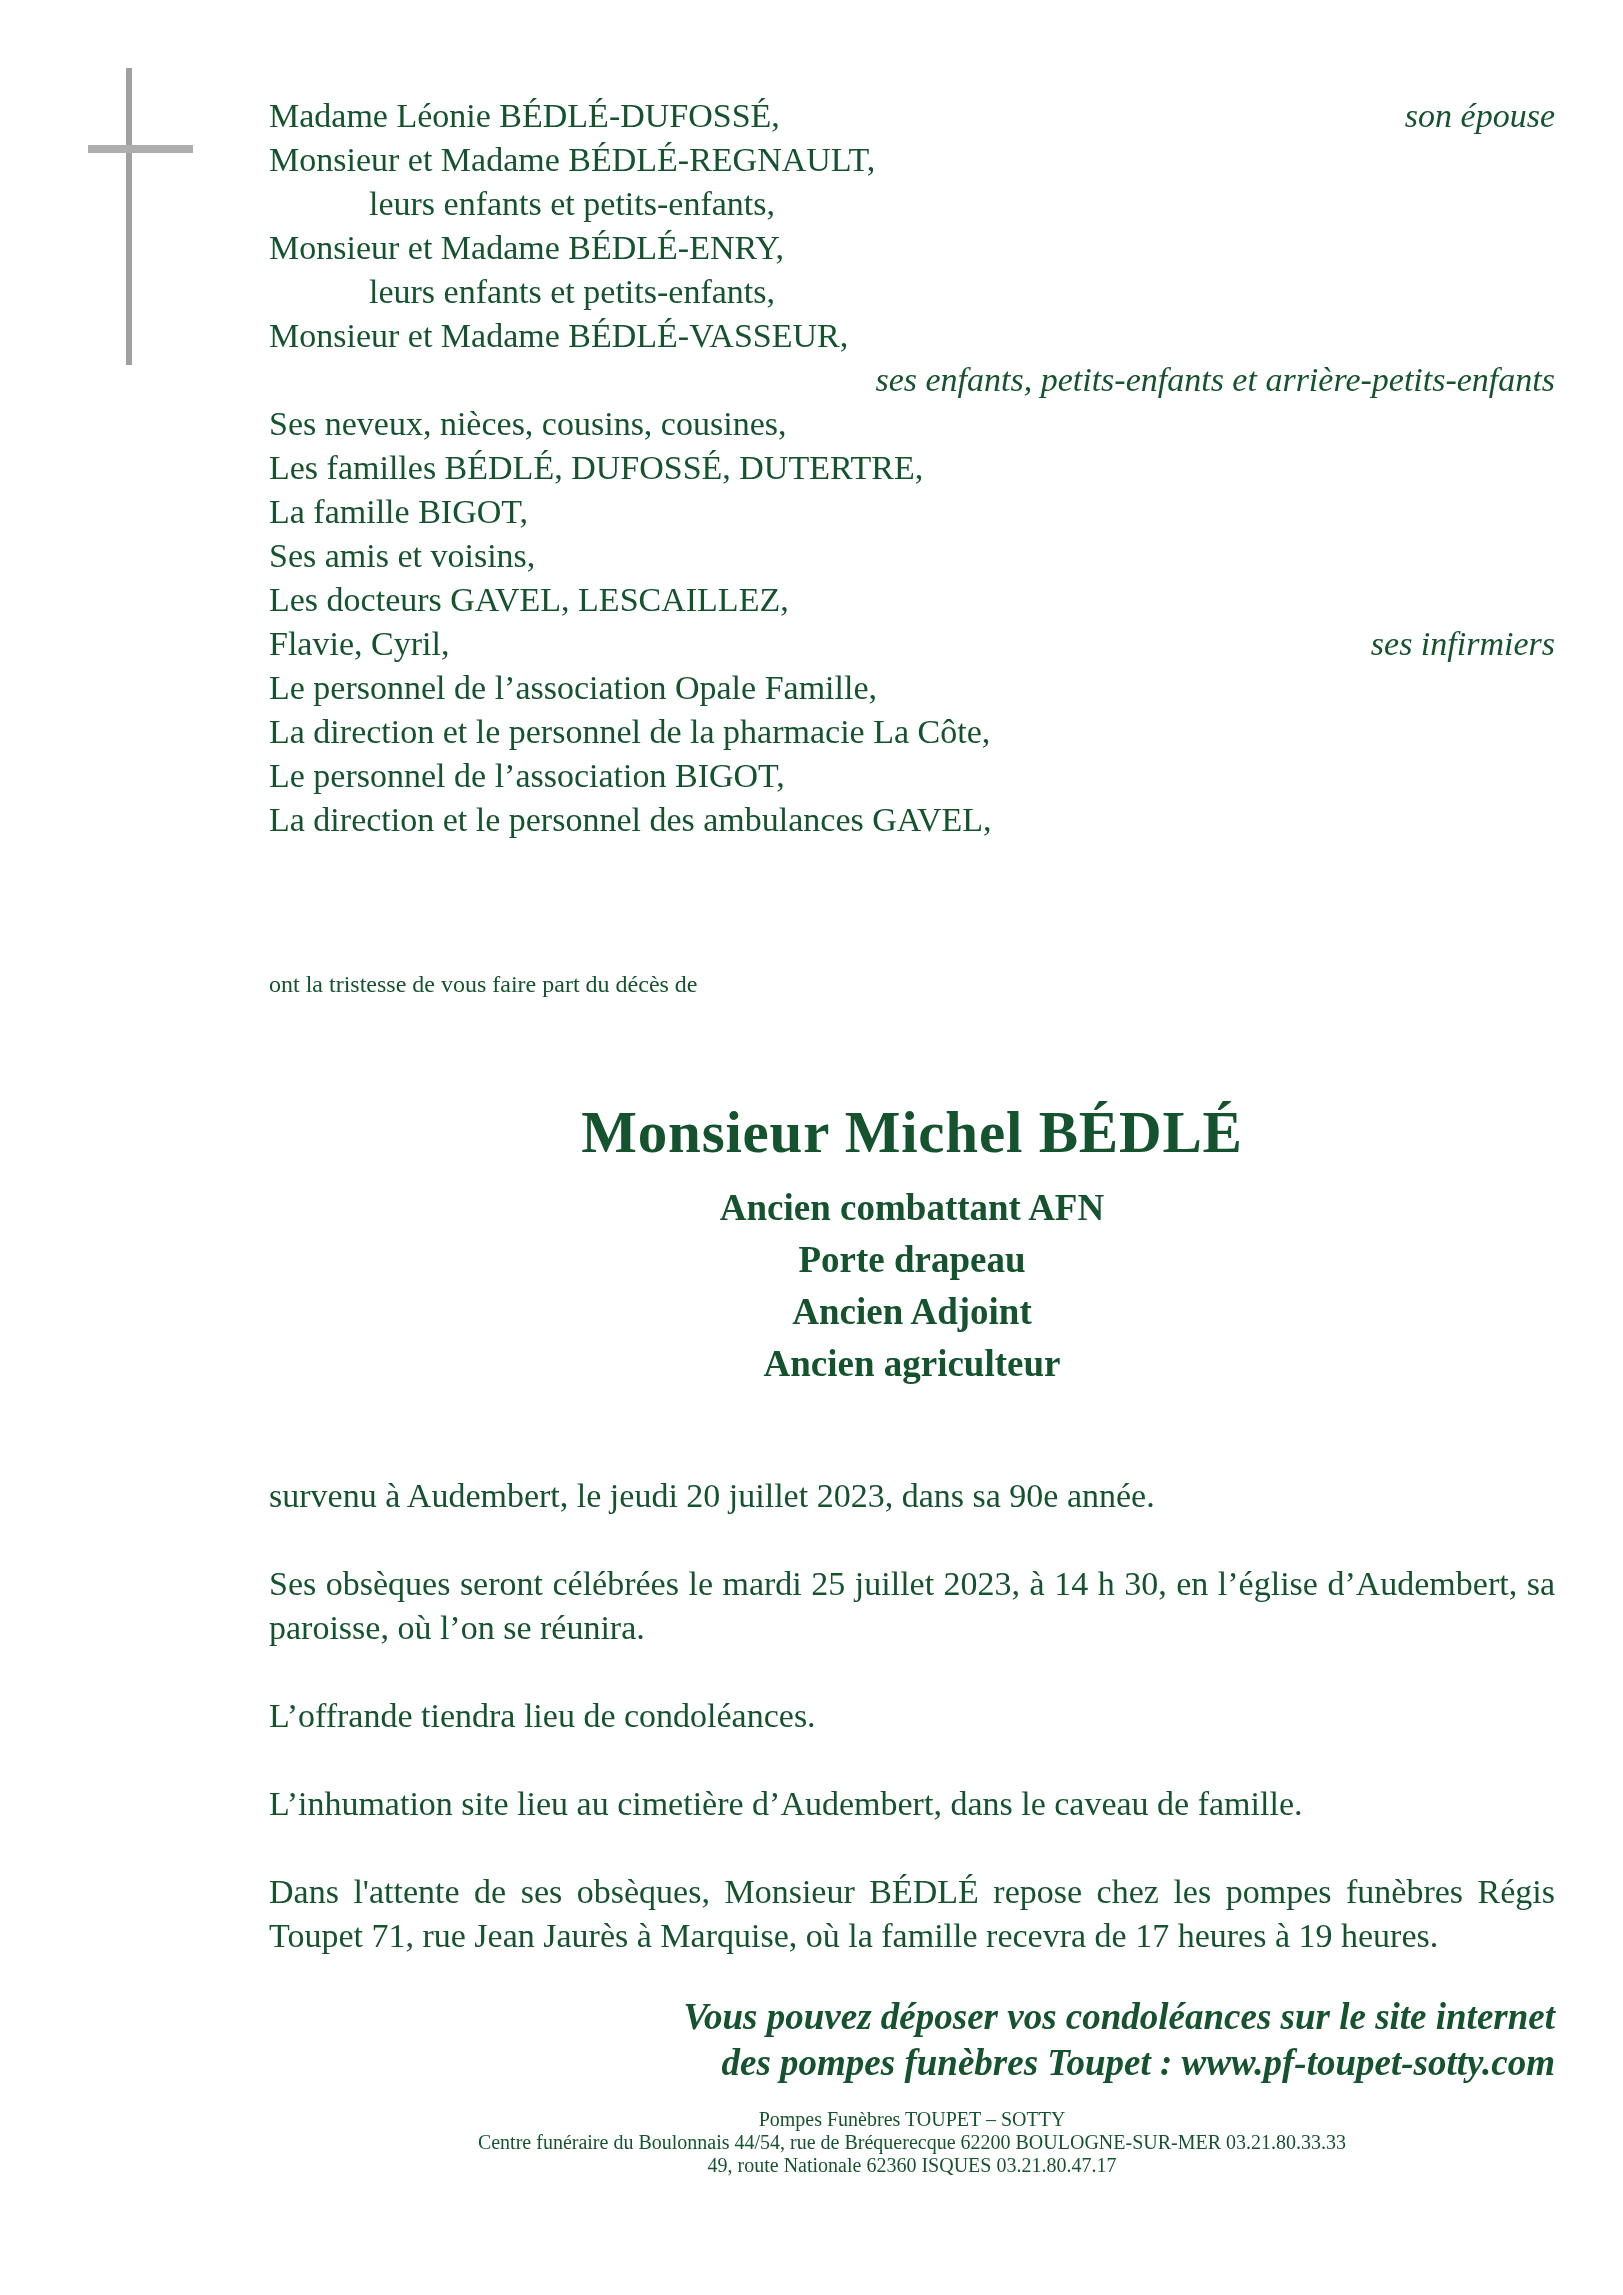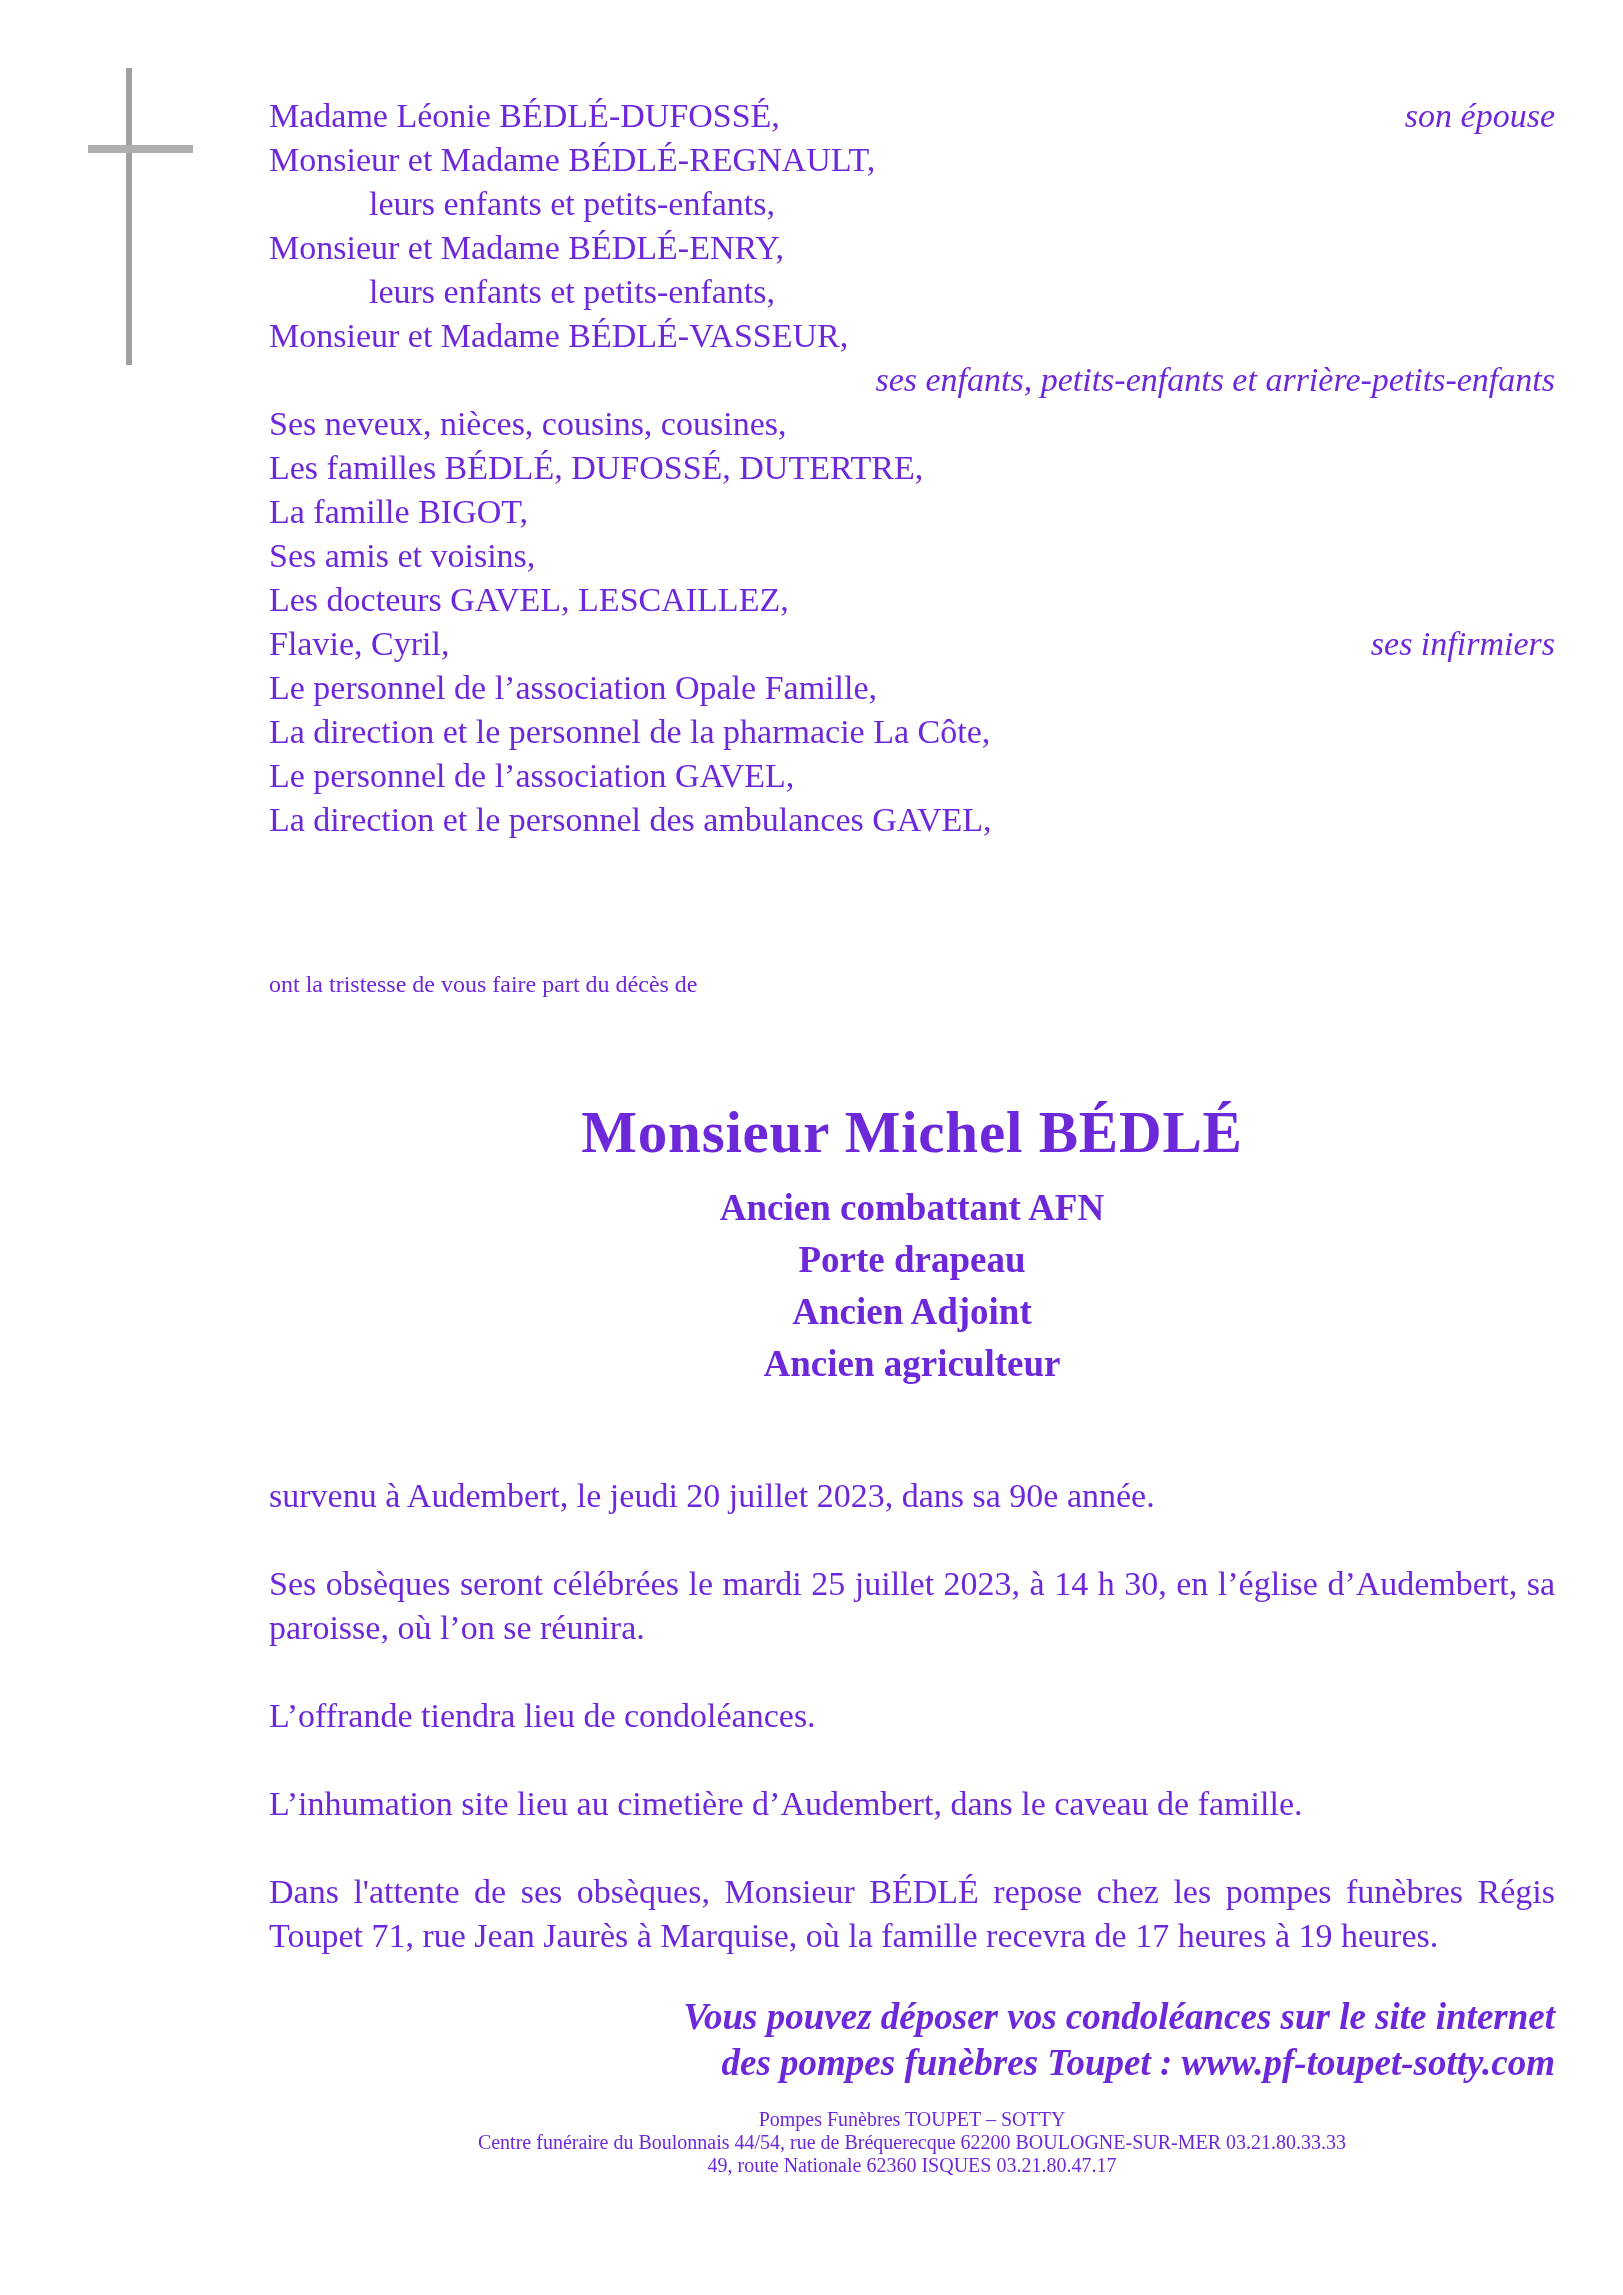--- a/index.html
+++ b/index.html
@@ -1,21 +1,21 @@
 <!DOCTYPE html>
 <html style="font-size:12.8px"><head>
 <meta charset="utf-8">
 <style>
   html, body { margin: 0; padding: 0; background: #e8e8e8; }
   .page {
     position: relative;
     width: 1624px;
     height: 2295px;
     background: #ffffff;
-    color: #6d28d9;
+    color: #14532d;
     font-family: "Liberation Serif", "DejaVu Serif", serif;
     overflow: hidden;
     margin: 0 auto;
   }
   
   .cross-v { position: absolute; left: 126px; top: 68px; width: 6.4px; height: 297px; background: #a0a0a0; }
   .cross-h { position: absolute; left: 88px; top: 145px; width: 105px; height: 8px; background: #aeaeae; }
 
   .content { padding: 94px 69px 0 269px; }
 
@@ -89,21 +89,21 @@
         <span>Flavie, Cyril,</span>
         <span class="fl-note">ses infirmiers</span>
       </div>
       <div class="fline">
         <span>Le personnel de l’association Opale Famille,</span>
       </div>
       <div class="fline">
         <span>La direction et le personnel de la pharmacie La Côte,</span>
       </div>
       <div class="fline">
-        <span>Le personnel de l’association GAVEL,</span>
+        <span>Le personnel de l’association BIGOT,</span>
       </div>
       <div class="fline">
         <span>La direction et le personnel des ambulances GAVEL,</span>
       </div>
     </div>
 
     <div class="intro">ont la tristesse de vous faire part du décès de</div>
 
     <div class="deceased-name">Monsieur Michel BÉDLÉ</div>
 

